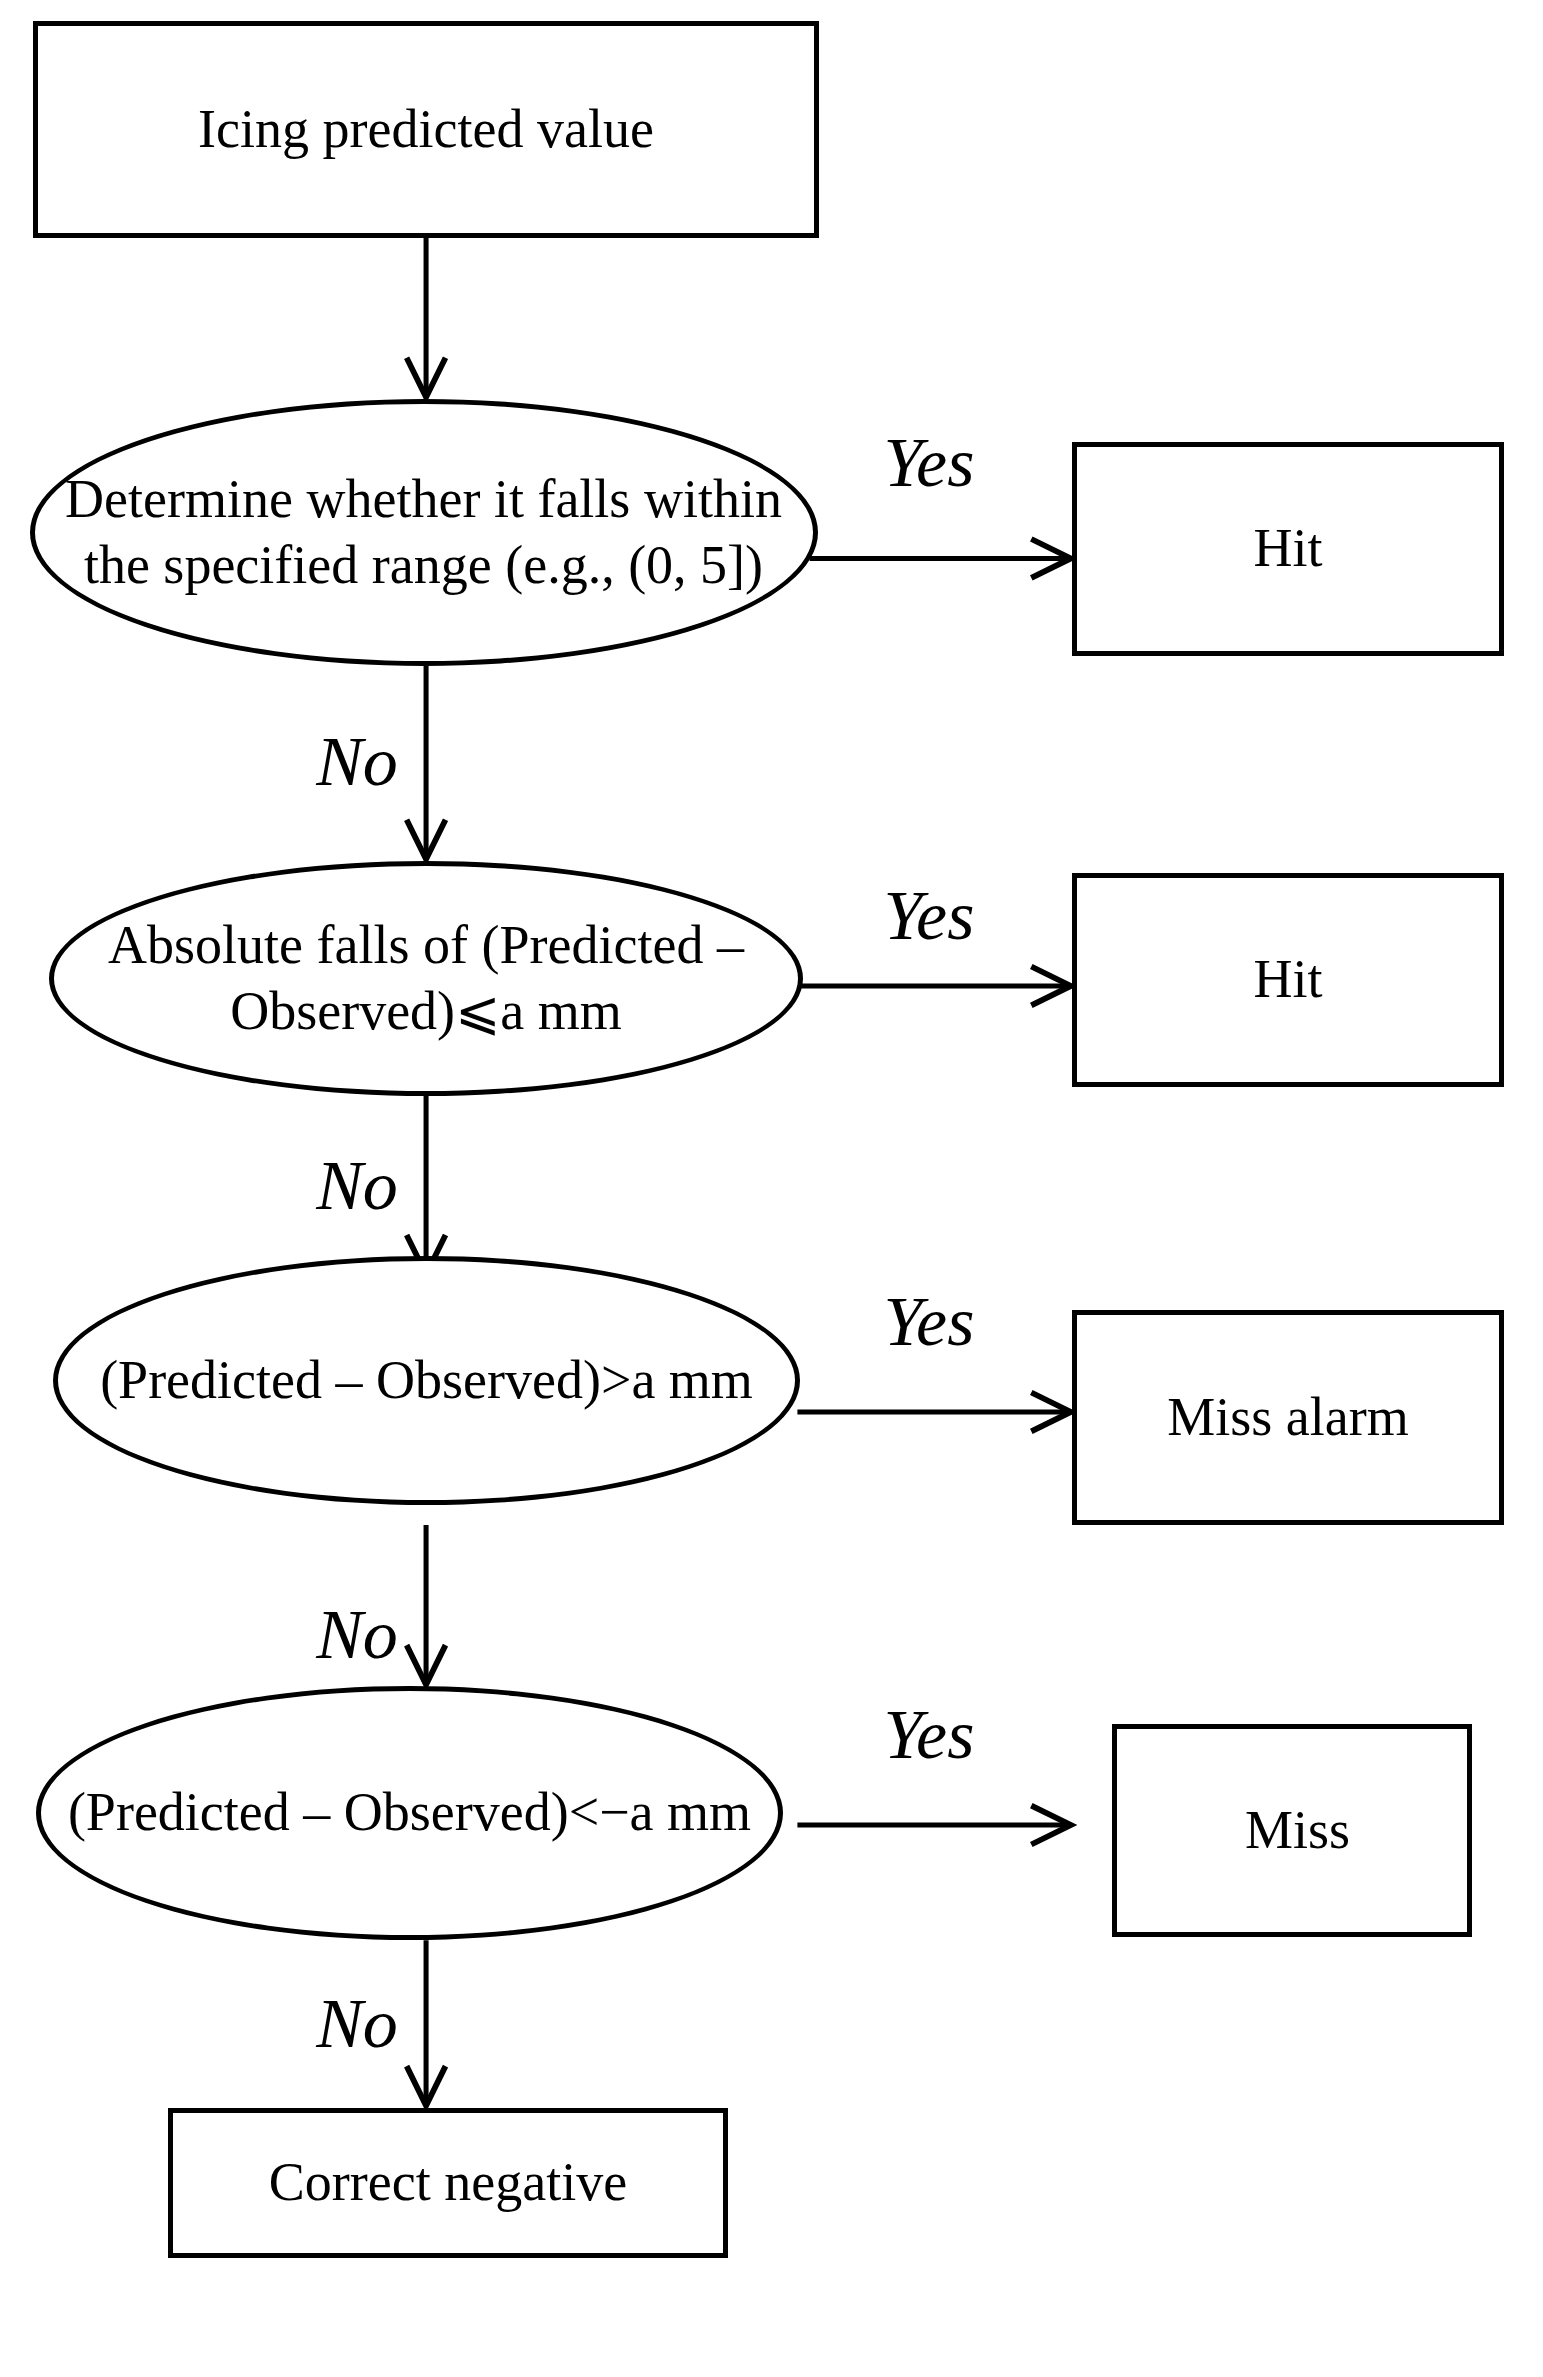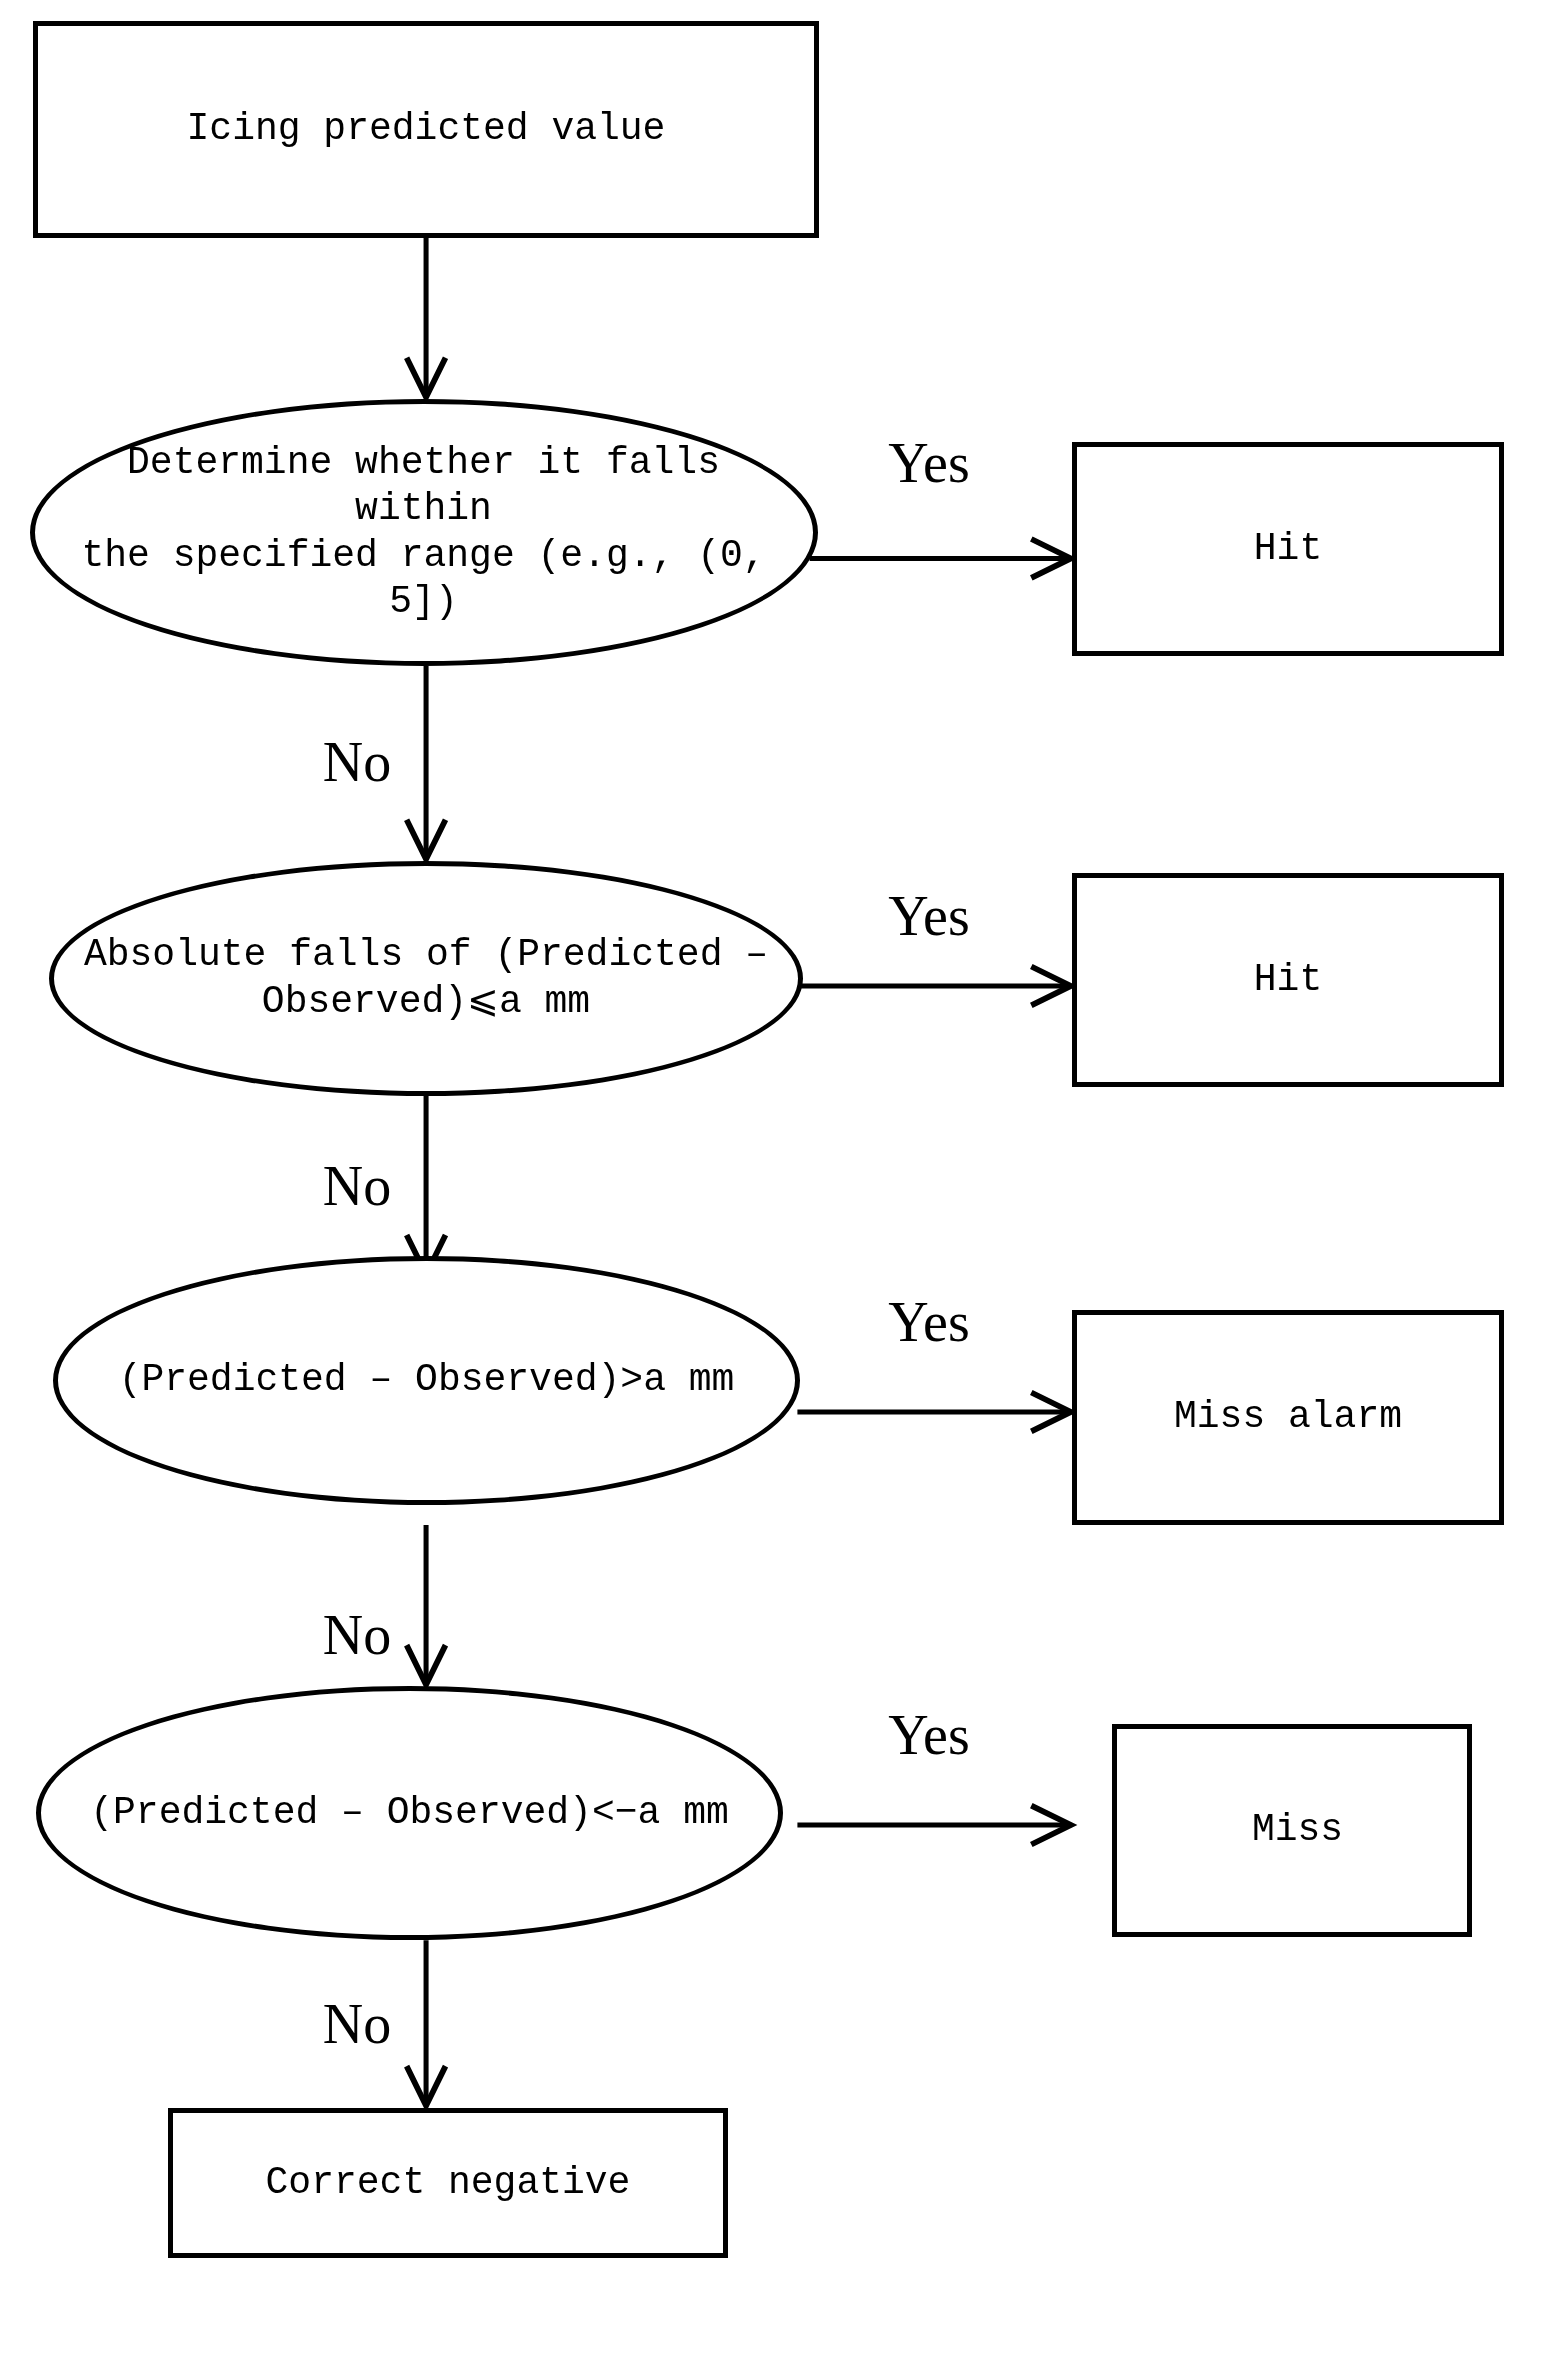--- a/index.html
+++ b/index.html
@@ -34,32 +34,32 @@
     box-sizing: border-box;
     background: #ffffff;
     border: 5px solid #000000;
     display: flex;
     align-items: center;
     justify-content: center;
     text-align: center;
   }
   .node.oval { border-radius: 50%; }
   .node-text {
-    font-size: 38px;
+    font-size: 54px;
     line-height: 1.22;
     white-space: pre-line;
     padding: 0 14.4px;
-    font-family: Liberation Mono, monospace;
   }
   .edge-label {
     position: absolute;
     transform: translate(-50%, -50%);
-    font-size: 56px;
+    font-size: 70px;
     line-height: 1;
     white-space: nowrap;
+    font-style: italic;
   }
 </style>
 </head>
 <body>
 
 <div class="canvas">
 
   <svg class="connector-layer" viewBox="0 0 2144 3303" xmlns="http://www.w3.org/2000/svg">
 
     <g>

